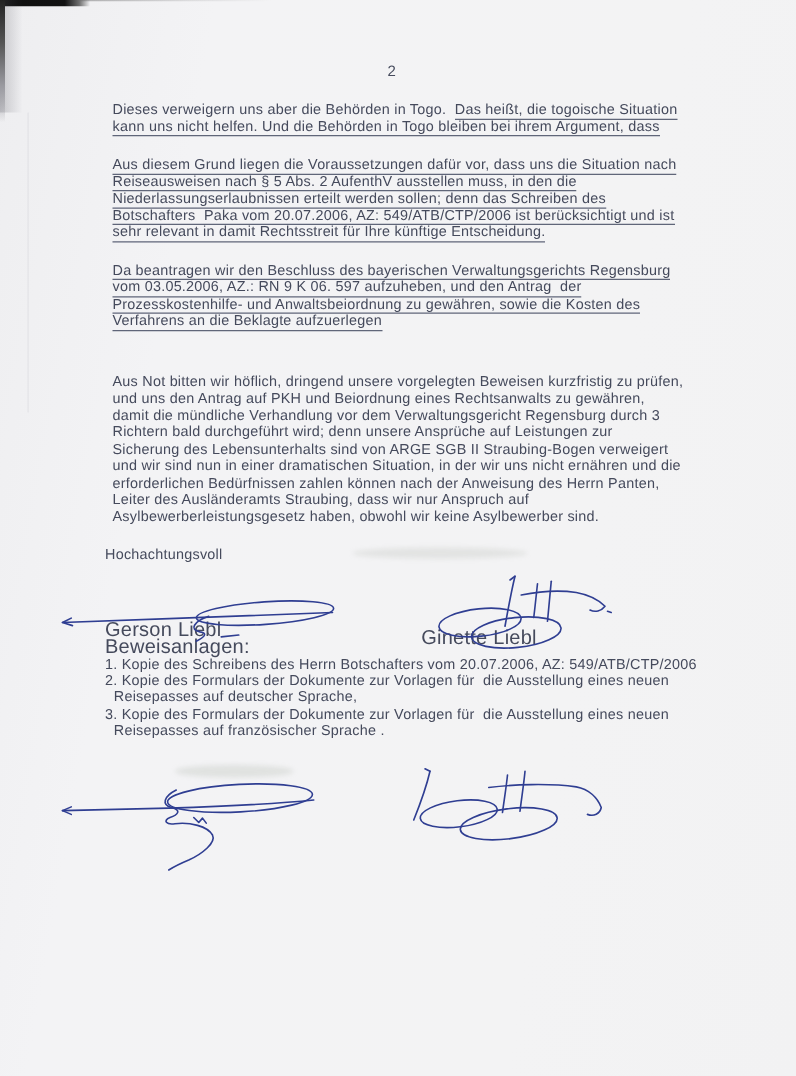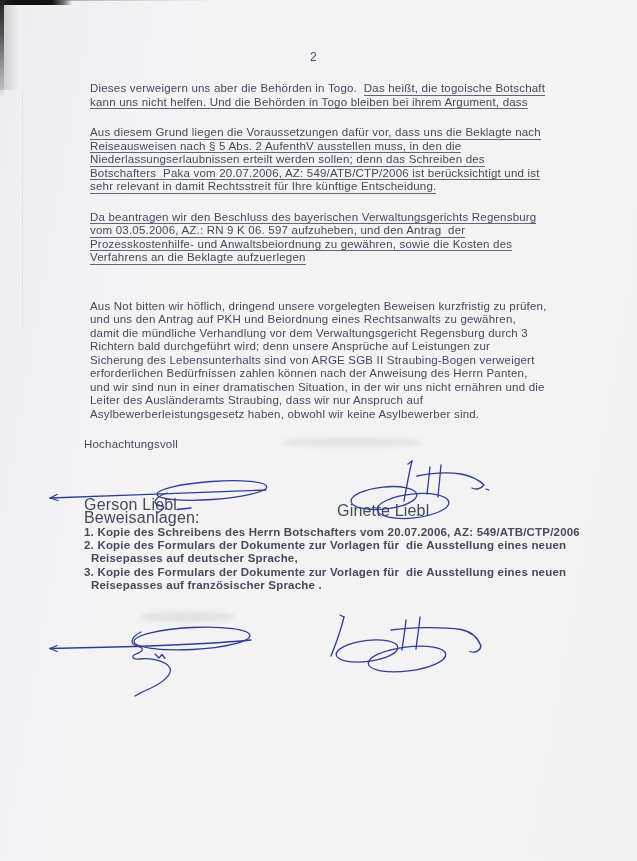--- a/index.html
+++ b/index.html
@@ -48,21 +48,21 @@
     letter-spacing:.2px;white-space:pre;
   }
   .seg{}
   .seg.u{border-bottom:1px solid rgba(69,76,99,.85);padding-bottom:.5px;}
   .closing{height:13.5px;line-height:13.5px;font-size:11.5px;letter-spacing:.2px;}
   .sig-spacer{height:46px;}
   .name-line{height:13.5px;line-height:13.5px;font-size:16px;letter-spacing:.2px;white-space:pre;}
   .name-right{position:absolute;left:253px;top:454px;}
   .attachments{margin-top:1px;}
   .attach-item{font-size:11.5px;letter-spacing:.2px;}
-  .attach-line{height:13.4px;line-height:13.4px;white-space:pre;font-weight:bold;}
+  .attach-line{height:13.4px;line-height:13.4px;white-space:pre;}
   .attach-line.first .num{display:inline-block;width:10px;}
   .attach-line.wrap{padding-left:7px;}
 
   
   .ink{position:absolute;left:0;top:0;pointer-events:none;}
   .ink path,.ink ellipse{fill:none;stroke:var(--ink-color,#2f3e92);stroke-width:1.3;stroke-linecap:round;stroke-linejoin:round;}
 </style>
 </head>
 <body>
 
@@ -74,44 +74,44 @@
   <div class="scan-strip-left"></div>
   <div class="scan-crease"></div>
   <div class="bleed-smudge smudge-a"></div>
   <div class="bleed-smudge smudge-b"></div>
 
   <div class="content">
     <div class="page-number">2</div>
 
     <div class="paragraphs">
         <div class="paragraph">
-          <div class="line"><span class="seg">Dieses verweigern uns aber die Behörden in Togo.  </span><span class="seg u">Das heißt, die togoische Botschaft</span></div>
+          <div class="line"><span class="seg">Dieses verweigern uns aber die Behörden in Togo.  </span><span class="seg u">Das heißt, die togoische Situation</span></div>
           <div class="line"><span class="seg u">kann uns nicht helfen. Und die Behörden in Togo bleiben bei ihrem Argument, dass</span></div>
         </div>
         <div class="paragraph">
-          <div class="line"><span class="seg u">Aus diesem Grund liegen die Voraussetzungen dafür vor, dass uns die Beklagte nach</span></div>
+          <div class="line"><span class="seg u">Aus diesem Grund liegen die Voraussetzungen dafür vor, dass uns die Situation nach</span></div>
           <div class="line"><span class="seg u">Reiseausweisen nach § 5 Abs. 2 AufenthV ausstellen muss, in den die</span></div>
           <div class="line"><span class="seg u">Niederlassungserlaubnissen erteilt werden sollen; denn das Schreiben des</span></div>
           <div class="line"><span class="seg u">Botschafters  Paka vom 20.07.2006, AZ: 549/ATB/CTP/2006 ist berücksichtigt und ist</span></div>
           <div class="line"><span class="seg u">sehr relevant in damit Rechtsstreit für Ihre künftige Entscheidung.</span></div>
         </div>
         <div class="paragraph">
           <div class="line"><span class="seg u">Da beantragen wir den Beschluss des bayerischen Verwaltungsgerichts Regensburg</span></div>
           <div class="line"><span class="seg u">vom 03.05.2006, AZ.: RN 9 K 06. 597 aufzuheben, und den Antrag  der</span></div>
           <div class="line"><span class="seg u">Prozesskostenhilfe- und Anwaltsbeiordnung zu gewähren, sowie die Kosten des</span></div>
           <div class="line"><span class="seg u">Verfahrens an die Beklagte aufzuerlegen</span></div>
         </div>
         <div class="paragraph">
           <div class="line"><span class="seg">Aus Not bitten wir höflich, dringend unsere vorgelegten Beweisen kurzfristig zu prüfen,</span></div>
           <div class="line"><span class="seg">und uns den Antrag auf PKH und Beiordnung eines Rechtsanwalts zu gewähren,</span></div>
           <div class="line"><span class="seg">damit die mündliche Verhandlung vor dem Verwaltungsgericht Regensburg durch 3</span></div>
           <div class="line"><span class="seg">Richtern bald durchgeführt wird; denn unsere Ansprüche auf Leistungen zur</span></div>
           <div class="line"><span class="seg">Sicherung des Lebensunterhalts sind von ARGE SGB II Straubing-Bogen verweigert</span></div>
+          <div class="line"><span class="seg">und wir sind nun in einer dramatischen Situation, in der wir uns nicht ernähren und die</span></div>
           <div class="line"><span class="seg">erforderlichen Bedürfnissen zahlen können nach der Anweisung des Herrn Panten,</span></div>
-          <div class="line"><span class="seg">und wir sind nun in einer dramatischen Situation, in der wir uns nicht ernähren und die</span></div>
           <div class="line"><span class="seg">Leiter des Ausländeramts Straubing, dass wir nur Anspruch auf</span></div>
           <div class="line"><span class="seg">Asylbewerberleistungsgesetz haben, obwohl wir keine Asylbewerber sind.</span></div>
         </div>
       </div>
 
     <div class="closing">Hochachtungsvoll</div>
 
     <div class="sig-spacer"></div>
 
     <div class="name-line">Gerson Liebl</div>

